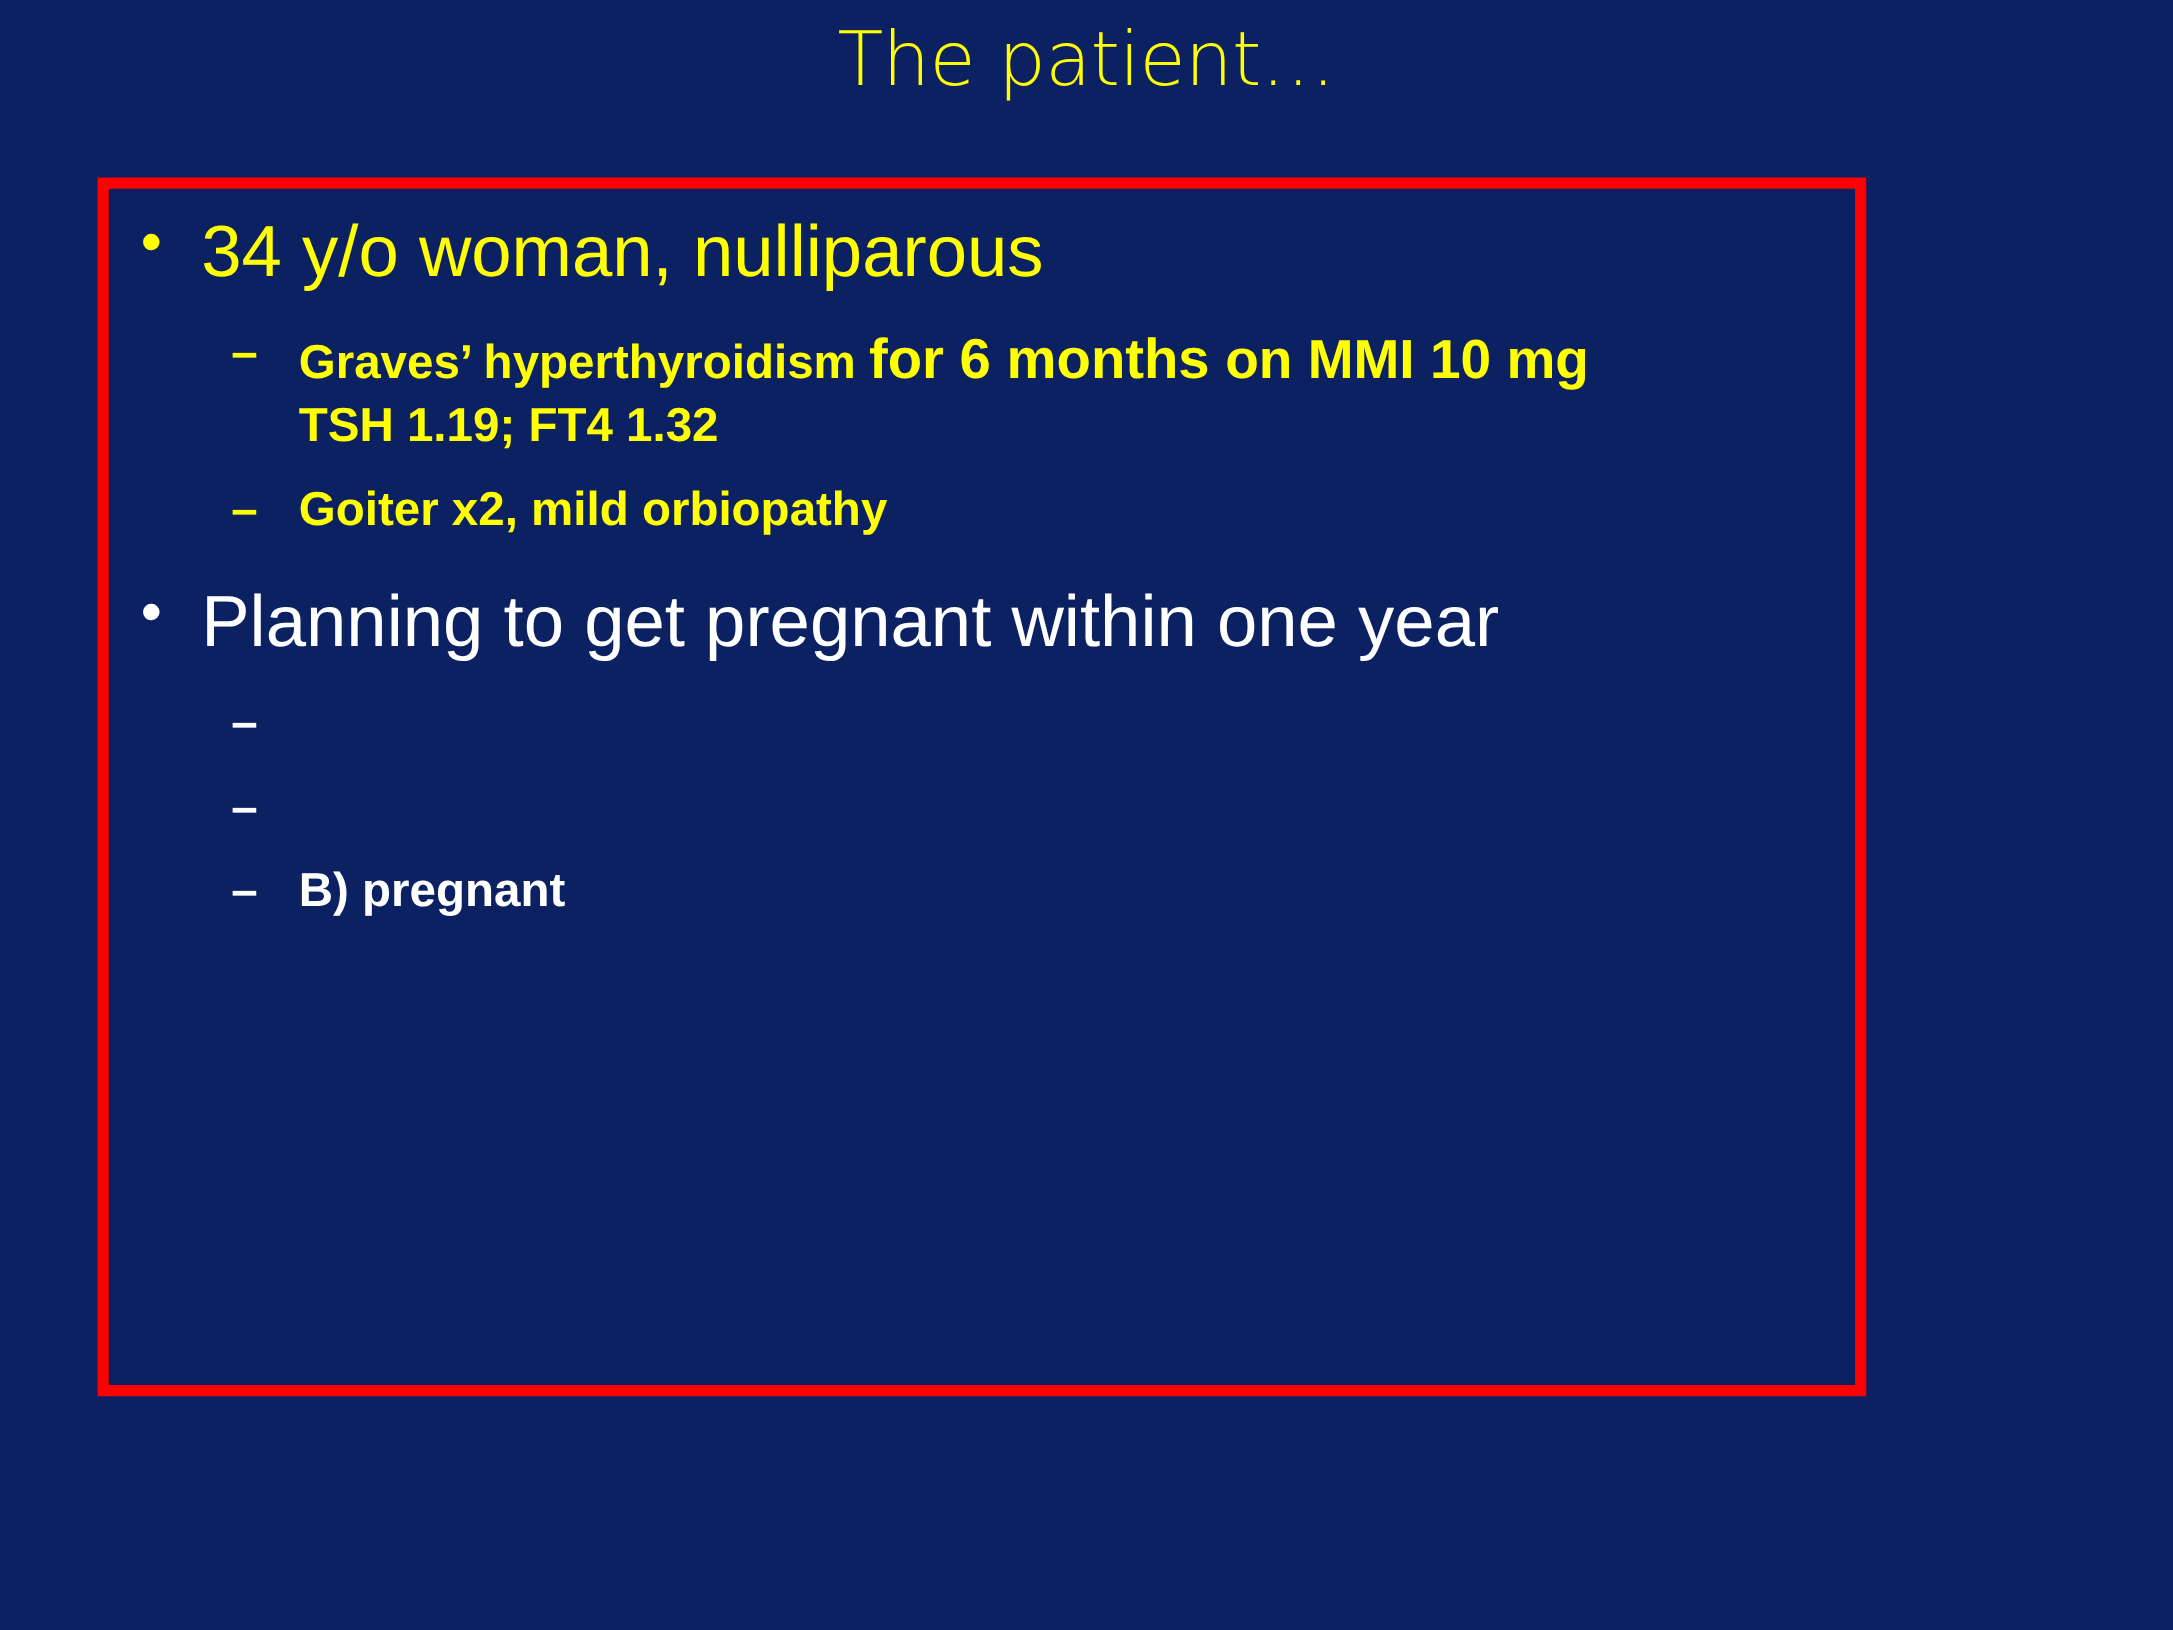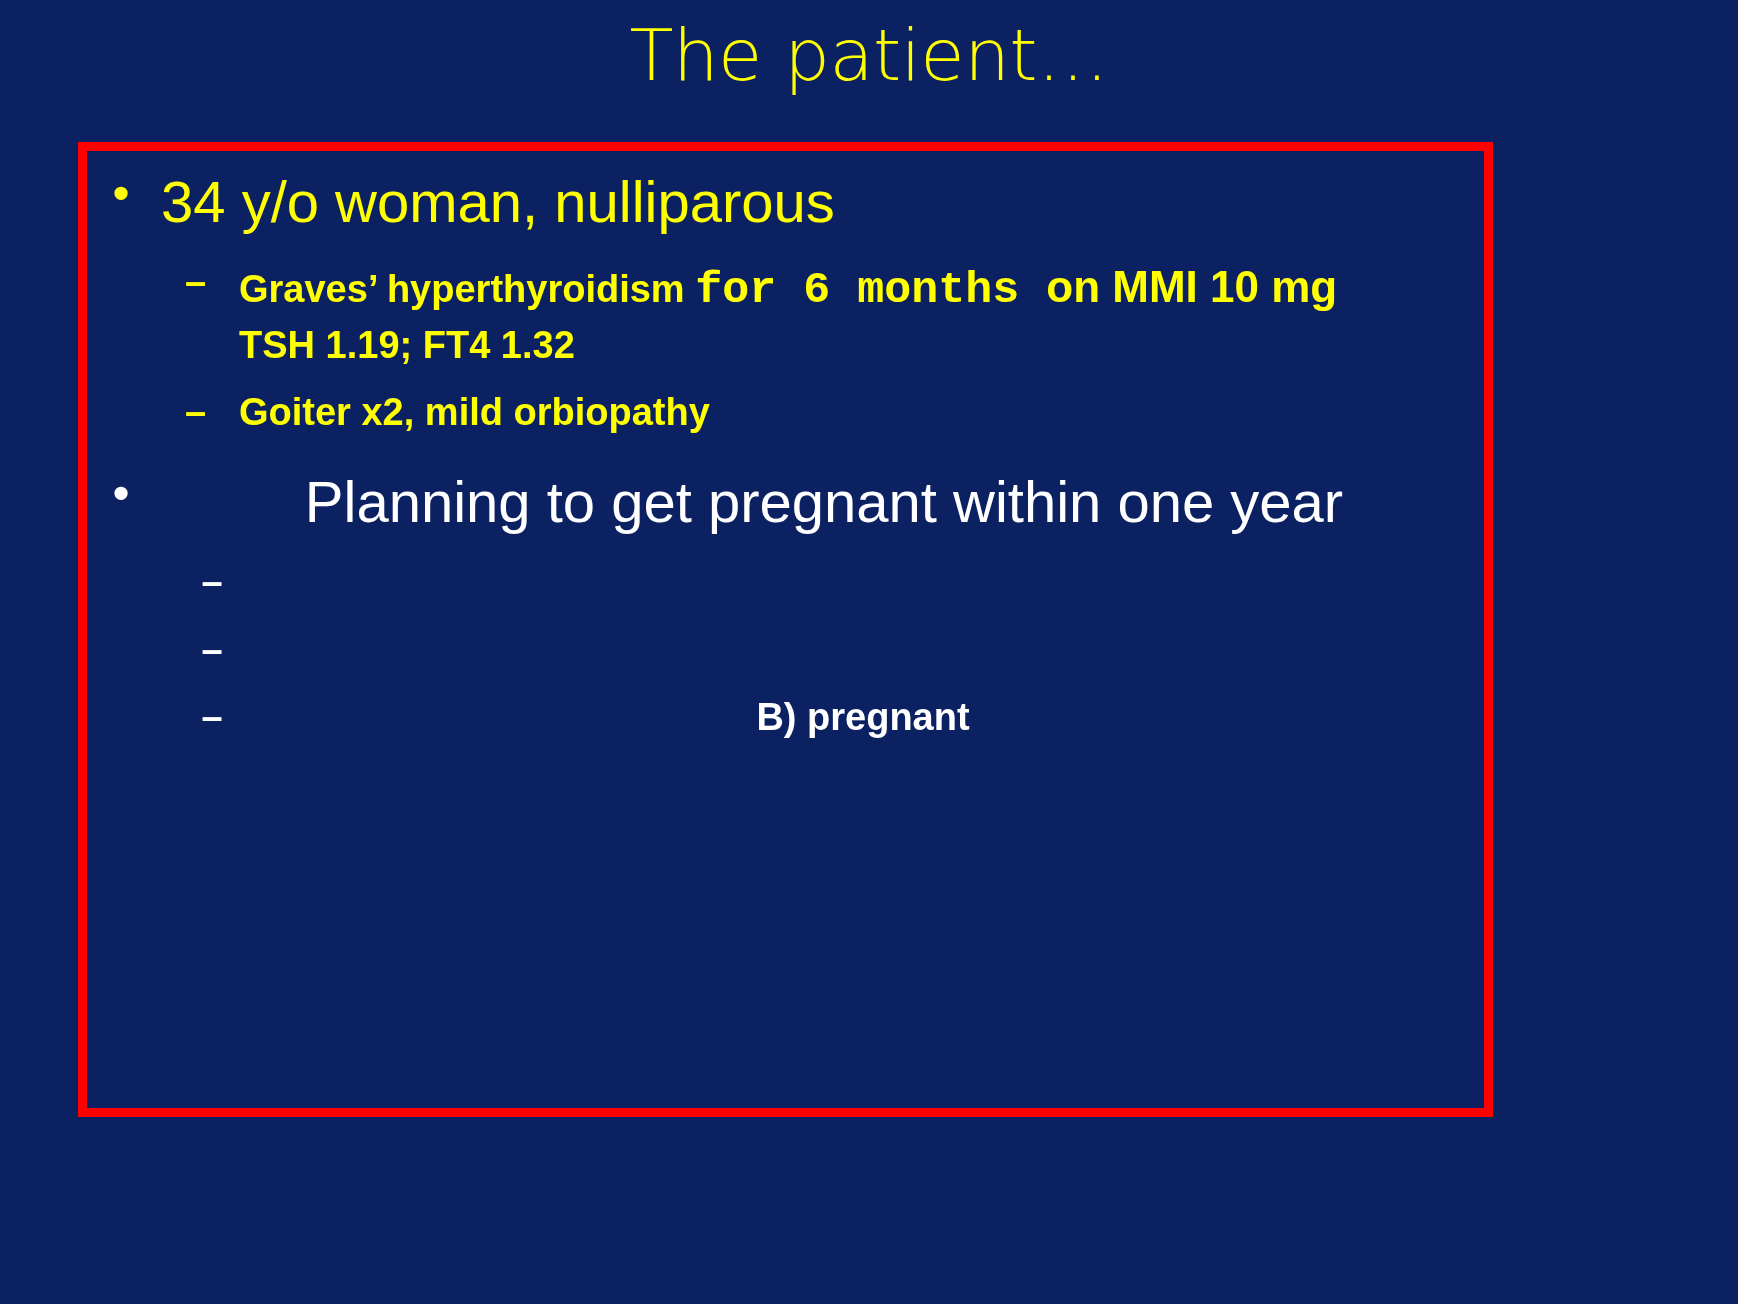--- a/index.html
+++ b/index.html
@@ -21,21 +21,21 @@
   }
   #slide-title {
     position: absolute;
     top: 14px;
     left: 0;
     width: 1738px;
     text-align: center;
     color: #ffff00;
     font-family: "DejaVu Sans", sans-serif;
     font-weight: 300;
-    font-size: 72px;
+    font-size: 60px;
     line-height: 1.15;
     letter-spacing: -0.5px;
     white-space: nowrap;
   }
   #content-box {
     position: absolute;
     left: 78px;
     top: 142px;
     width: 1415px;
     height: 975px;
@@ -87,22 +87,22 @@
     line-height: 1.30;
     font-weight: 700;
   }
   .lvl2 .text {
     flex: 1 1 auto;
     font-size: 38px;
     line-height: 1.30;
     font-weight: 700;
   }
   .yellow { color: #ffff00; }
-  .white  { color: #ffffff; text-align: center; }
-  .sz-big   { font-size: 45px; font-family: Liberation Mono, monospace; }
+  .white  { color: #ffffff; }
+  .sz-big   { font-size: 45px; }
   .sz-small { font-size: 44px; }
   .spacer-sm { height: 16px; }
   .spacer-md { height: 26px; }
 </style>
 </head>
 <body>
 
 <div id="slide">
 
   <div id="slide-title">The patient…</div>

